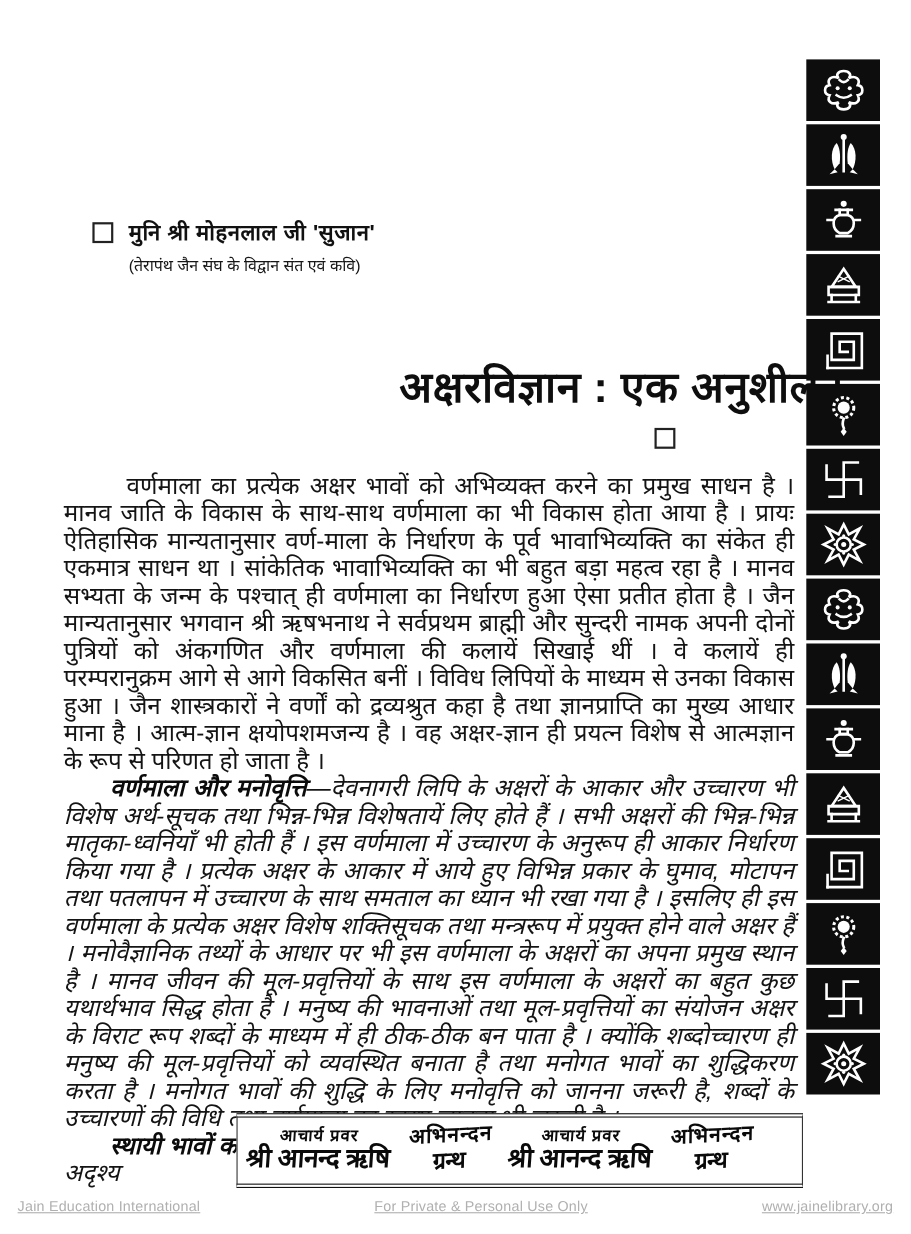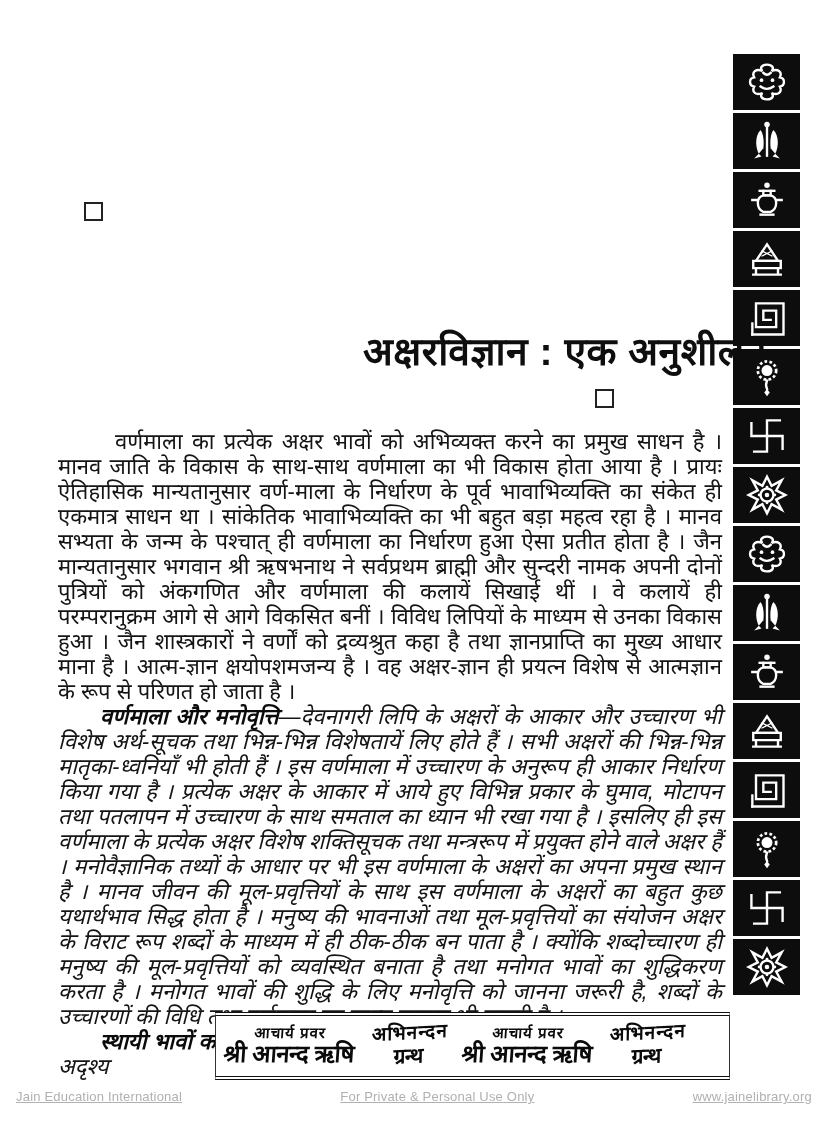--- a/index.html
+++ b/index.html
@@ -85,20 +85,24 @@
     font-size:13px;color:#b0b0b0;letter-spacing:.2px;text-decoration:underline;
   }
 </style>
 </head>
 <body>
 
 <div class="page">
 
   <div class="author-block">
     <div class="author-bullet"></div>
+    <div>
+      <div class="author-name">मुनि श्री मोहनलाल जी 'सुजान'</div>
+      <div class="author-subtitle">(तेरापंथ जैन संघ के विद्वान संत एवं कवि)</div>
+    </div>
   </div>
 
   <h1 class="title">अक्षरविज्ञान : एक अनुशीलन</h1>
   <div class="title-marker"></div>
 
   <div class="body-text" id="body-container">
       <p class="indent-lg">वर्णमाला का प्रत्येक अक्षर भावों को अभिव्यक्त करने का प्रमुख साधन है । मानव जाति के विकास के साथ-साथ वर्णमाला का भी विकास होता आया है । प्रायः ऐतिहासिक मान्यतानुसार वर्ण-माला के निर्धारण के पूर्व भावाभिव्यक्ति का संकेत ही एकमात्र साधन था । सांकेतिक भावाभिव्यक्ति का भी बहुत बड़ा महत्व रहा है । मानव सभ्यता के जन्म के पश्चात् ही वर्णमाला का निर्धारण हुआ ऐसा प्रतीत होता है । जैन मान्यतानुसार भगवान श्री ऋषभनाथ ने सर्वप्रथम ब्राह्मी और सुन्दरी नामक अपनी दोनों पुत्रियों को अंकगणित और वर्णमाला की कलायें सिखाई थीं । वे कलायें ही परम्परानुक्रम आगे से आगे विकसित बनीं । विविध लिपियों के माध्यम से उनका विकास हुआ ।  जैन शास्त्रकारों ने वर्णों को द्रव्यश्रुत कहा है तथा ज्ञानप्राप्ति का मुख्य आधार माना है । आत्म-ज्ञान क्षयोपशमजन्य है । वह अक्षर-ज्ञान ही प्रयत्न विशेष से आत्मज्ञान के रूप से परिणत हो जाता है ।</p>
       <p class="indent-sm"><b class="lead">वर्णमाला और मनोवृत्ति</b>—देवनागरी लिपि के अक्षरों के आकार और उच्चारण भी विशेष अर्थ-सूचक तथा भिन्न-भिन्न विशेषतायें लिए होते हैं । सभी अक्षरों की भिन्न-भिन्न मातृका-ध्वनियाँ भी होती हैं । इस वर्णमाला में उच्चारण के अनुरूप ही आकार निर्धारण किया गया है । प्रत्येक अक्षर के आकार में आये हुए विभिन्न प्रकार के घुमाव, मोटापन तथा पतलापन में उच्चारण के साथ समताल का ध्यान भी रखा गया है । इसलिए ही इस वर्णमाला के प्रत्येक अक्षर विशेष शक्तिसूचक तथा मन्त्ररूप में प्रयुक्त होने वाले अक्षर हैं । मनोवैज्ञानिक तथ्यों के आधार पर भी इस वर्णमाला के अक्षरों का अपना प्रमुख स्थान है । मानव जीवन की मूल-प्रवृत्तियों के साथ इस वर्णमाला के अक्षरों का बहुत कुछ यथार्थभाव सिद्ध होता है । मनुष्य की भावनाओं तथा मूल-प्रवृत्तियों का संयोजन अक्षर के विराट रूप शब्दों के माध्यम में ही ठीक-ठीक बन पाता है । क्योंकि शब्दोच्चारण ही मनुष्य की मूल-प्रवृत्तियों को व्यवस्थित बनाता है तथा मनोगत भावों का शुद्धिकरण करता है । मनोगत भावों की शुद्धि के लिए मनोवृत्ति को जानना जरूरी है, शब्दों के उच्चारणों की विधि तथा वर्णमाला का रहस्य जानना भी जरूरी है ।</p>
       <p class="indent-sm"><b class="lead">स्थायी भावों का आधार</b>—मनुष्य की दृश्य क्रियायें उसके चेतन मन में होती हैं  और अदृश्य</p>
     </div>

